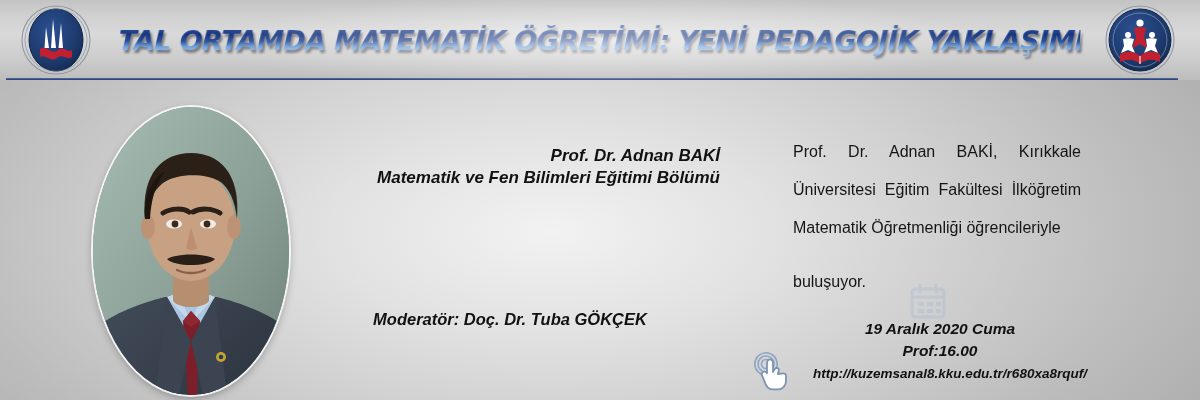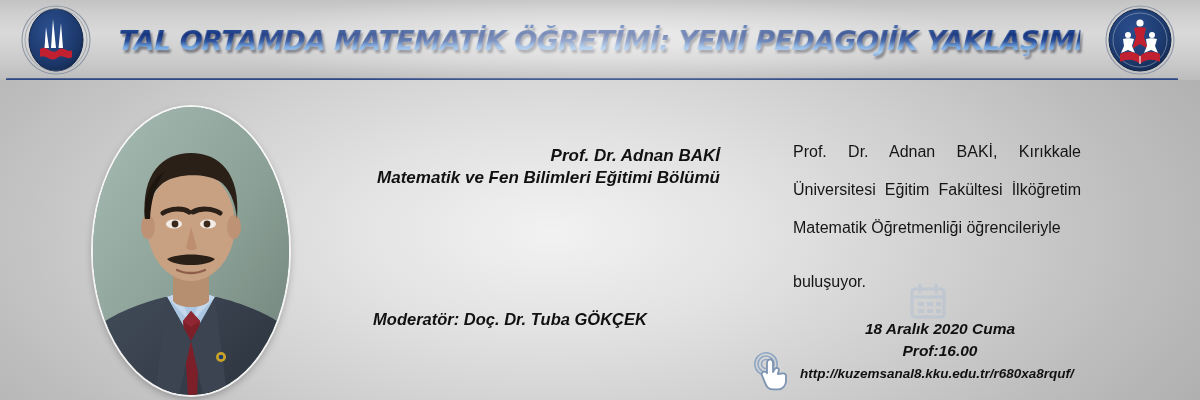--- a/index.html
+++ b/index.html
@@ -85,21 +85,21 @@
   #datetime{
     position:absolute;left:790px;top:318px;width:300px;
     text-align:center;
     font-style:italic;font-weight:bold;
     font-size:15.5px;line-height:22px;color:#111;
   }
   #datetime .ln{display:block;white-space:nowrap;}
   #url{
     position:absolute;left:800px;top:366px;width:300px;
     font-style:italic;font-weight:bold;
-    font-size:13.5px;color:#111;white-space:nowrap;
+    font-size:13.5px;color:#111;white-space:nowrap;text-align:center;
   }
   #hand-cursor{position:absolute;left:752px;top:352px;width:44px;height:42px;}
   #hand-cursor svg{display:block;width:44px;height:42px;}
   #calendar-wm{position:absolute;left:908px;top:281px;width:40px;height:40px;opacity:.30;}
   #calendar-wm svg{display:block;width:40px;height:40px;}
 </style>
 </head>
 <body>
 
 <div id="poster">
@@ -237,21 +237,21 @@
         <rect x="19" y="21" width="6" height="4"></rect>
         <rect x="28" y="21" width="5" height="4"></rect>
         <rect x="10" y="28" width="6" height="4"></rect>
         <rect x="19" y="28" width="6" height="4"></rect>
         <rect x="28" y="28" width="5" height="4"></rect>
       </g>
     </svg>
   </div>
 
   <div id="datetime">
-    <span class="ln">18 Aralık 2020 Cuma</span>
+    <span class="ln">19 Aralık 2020 Cuma</span>
     <span class="ln">Prof:16.00</span>
   </div>
 
   <div id="hand-cursor">
     <svg viewBox="0 0 44 42" xmlns="http://www.w3.org/2000/svg">
       <g fill="none" stroke="#8fa6c4" stroke-width="1.6">
         <circle cx="14" cy="12" r="4.5"></circle>
         <circle cx="14" cy="12" r="8"></circle>
         <circle cx="14" cy="12" r="11.2"></circle>
       </g>

